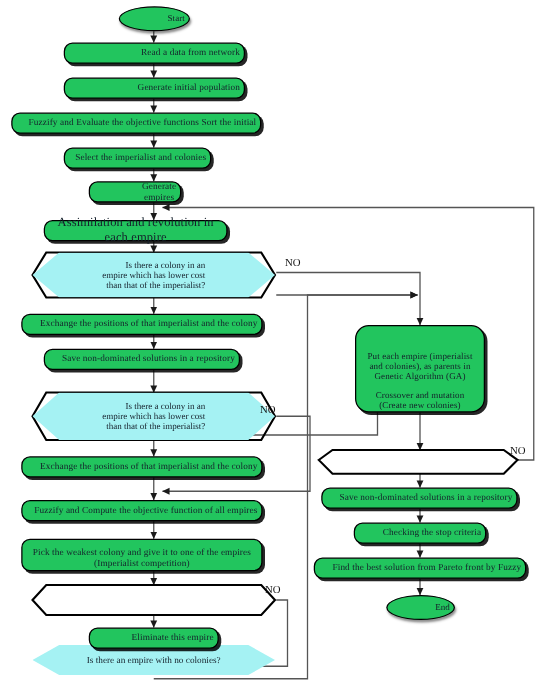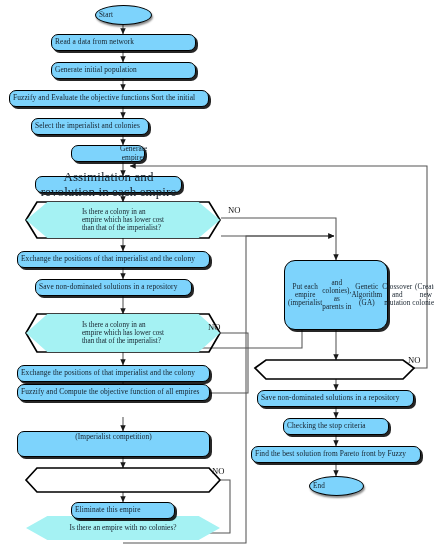--- a/index.html
+++ b/index.html
@@ -8,41 +8,41 @@
     width:434px;height:550px;
     font-family:"Liberation Serif","DejaVu Serif",serif;
     overflow:hidden;
   }
   #canvas{position:relative;width:434px;height:550px;background:#fff;}
   svg#wires{position:absolute;left:0;top:0;width:434px;height:550px;}
 
   .node{
     position:absolute;
     box-sizing:border-box;
-    display:flex;align-items:center;justify-content:flex-start;
+    display:flex;align-items:center;justify-content:flex-end;
     text-align:center;
     color:#15202b;
-    background:#7dd3fc;
+    background:#22c55e;
     border:1.4px solid #000;
     line-height:1.12;
     letter-spacing:0.1px;
     padding:1px 3px;
   }
   .proc{
     border-radius:7px;
     box-shadow:2px 2px 0 rgba(0,0,0,0.85);
   }
   .term{
     border-radius:50%;
     box-shadow:1px 2px 2px rgba(0,0,0,0.45);
   }
   .hexwrap{
     position:absolute;
     display:flex;align-items:center;justify-content:center;
-    text-align:left;
+    text-align:right;
     color:#15202b;
     line-height:1.14;
   }
   .hexwrap .hexbg{
     position:absolute;left:0;top:0;width:100%;height:100%;
     background:#a5f2f3;
     -webkit-clip-path:polygon(0% 50%, 11% 0%, 89% 0%, 100% 50%, 89% 100%, 11% 100%);
     clip-path:polygon(0% 50%, 11% 0%, 89% 0%, 100% 50%, 89% 100%, 11% 100%);
   }
   .hexwrap .hextxt{position:relative;z-index:3;padding:0 10px;}
@@ -141,29 +141,29 @@
   </div>
 
   <div class="node proc" style="left:51px;top:62px;width:145px;height:17px;font-size:7.4px;">
     <span>Generate initial population</span>
   </div>
 
   <div class="node proc" style="left:9px;top:90px;width:200px;height:17px;font-size:7.4px;">
     <span>Fuzzify and Evaluate the objective functions Sort the initial</span>
   </div>
 
-  <div class="node proc" style="left:31px;top:118px;width:118px;height:17px;font-size:7.4px;">
+  <div class="node proc" style="left:51px;top:118px;width:118px;height:17px;font-size:7.4px;">
     <span>Select the imperialist and colonies</span>
   </div>
 
   <div class="node proc" style="left:71px;top:145px;width:74px;height:17px;font-size:7.4px;padding-left:48px;">
     <span>Generate empires</span>
   </div>
 
-  <div class="node proc" style="left:35px;top:176px;width:147px;height:17px;font-size:13px;">
+  <div class="node proc" style="left:35px;top:176px;width:147px;height:17px;font-size:10px;">
     <span>Assimilation and revolution in each empire</span>
   </div>
 
   <div class="hexwrap" style="left:26px;top:202px;width:194px;height:36px;font-size:7.2px;">
     <div class="hexbg"></div>
     <div class="hextxt">
       <div>Is there a colony in an</div>
       <div>empire which has lower cost</div>
       <div>than that of the imperialist?</div>
     </div>
@@ -183,38 +183,39 @@
       <div>Is there a colony in an</div>
       <div>empire which has lower cost</div>
       <div>than that of the imperialist?</div>
     </div>
   </div>
 
   <div class="node proc" style="left:17px;top:365px;width:193px;height:17px;font-size:7.4px;">
     <span>Exchange the positions of that imperialist and the colony</span>
   </div>
 
-  <div class="node proc" style="left:17px;top:384px;width:193px;height:17px;font-size:7.4px;">
+  <div class="node proc" style="left:17px;top:400px;width:193px;height:17px;font-size:7.4px;">
     <span>Fuzzify and Compute the objective function of all empires</span>
   </div>
 
   <div class="node proc" style="left:17px;top:431px;width:193px;height:26px;font-size:7.4px;flex-direction:column;">
+    <span>Pick the weakest colony and give it to one of the empires</span>
     <span>(Imperialist competition)</span>
   </div>
 
   <div class="hexwrap" style="left:26px;top:468px;width:194px;height:24px;font-size:7.4px;margin-top:48px;">
     <div class="hexbg"></div>
     <div class="hextxt">Is there an empire with no colonies?</div>
   </div>
 
   <div class="node proc" style="left:71px;top:502px;width:104px;height:17px;font-size:7.4px;">
     <span>Eliminate this empire</span>
   </div>
 
-  <div class="node proc" style="left:284px;top:260px;width:104px;height:70px;font-size:7.2px;flex-direction:row;border-radius:11px;">
+  <div class="node proc" style="left:284px;top:260px;width:104px;height:70px;font-size:7.2px;flex-direction:column;border-radius:11px;">
     <span>Put each empire (imperialist</span>
     <span>and colonies), as parents in</span>
     <span>Genetic Algorithm (GA)</span>
     <span style="height:7px;"></span>
     <span>Crossover and mutation</span>
     <span>(Create new colonies)</span>
   </div>
 
 
   <div class="node proc" style="left:257px;top:390px;width:157px;height:17px;font-size:7.4px;">

